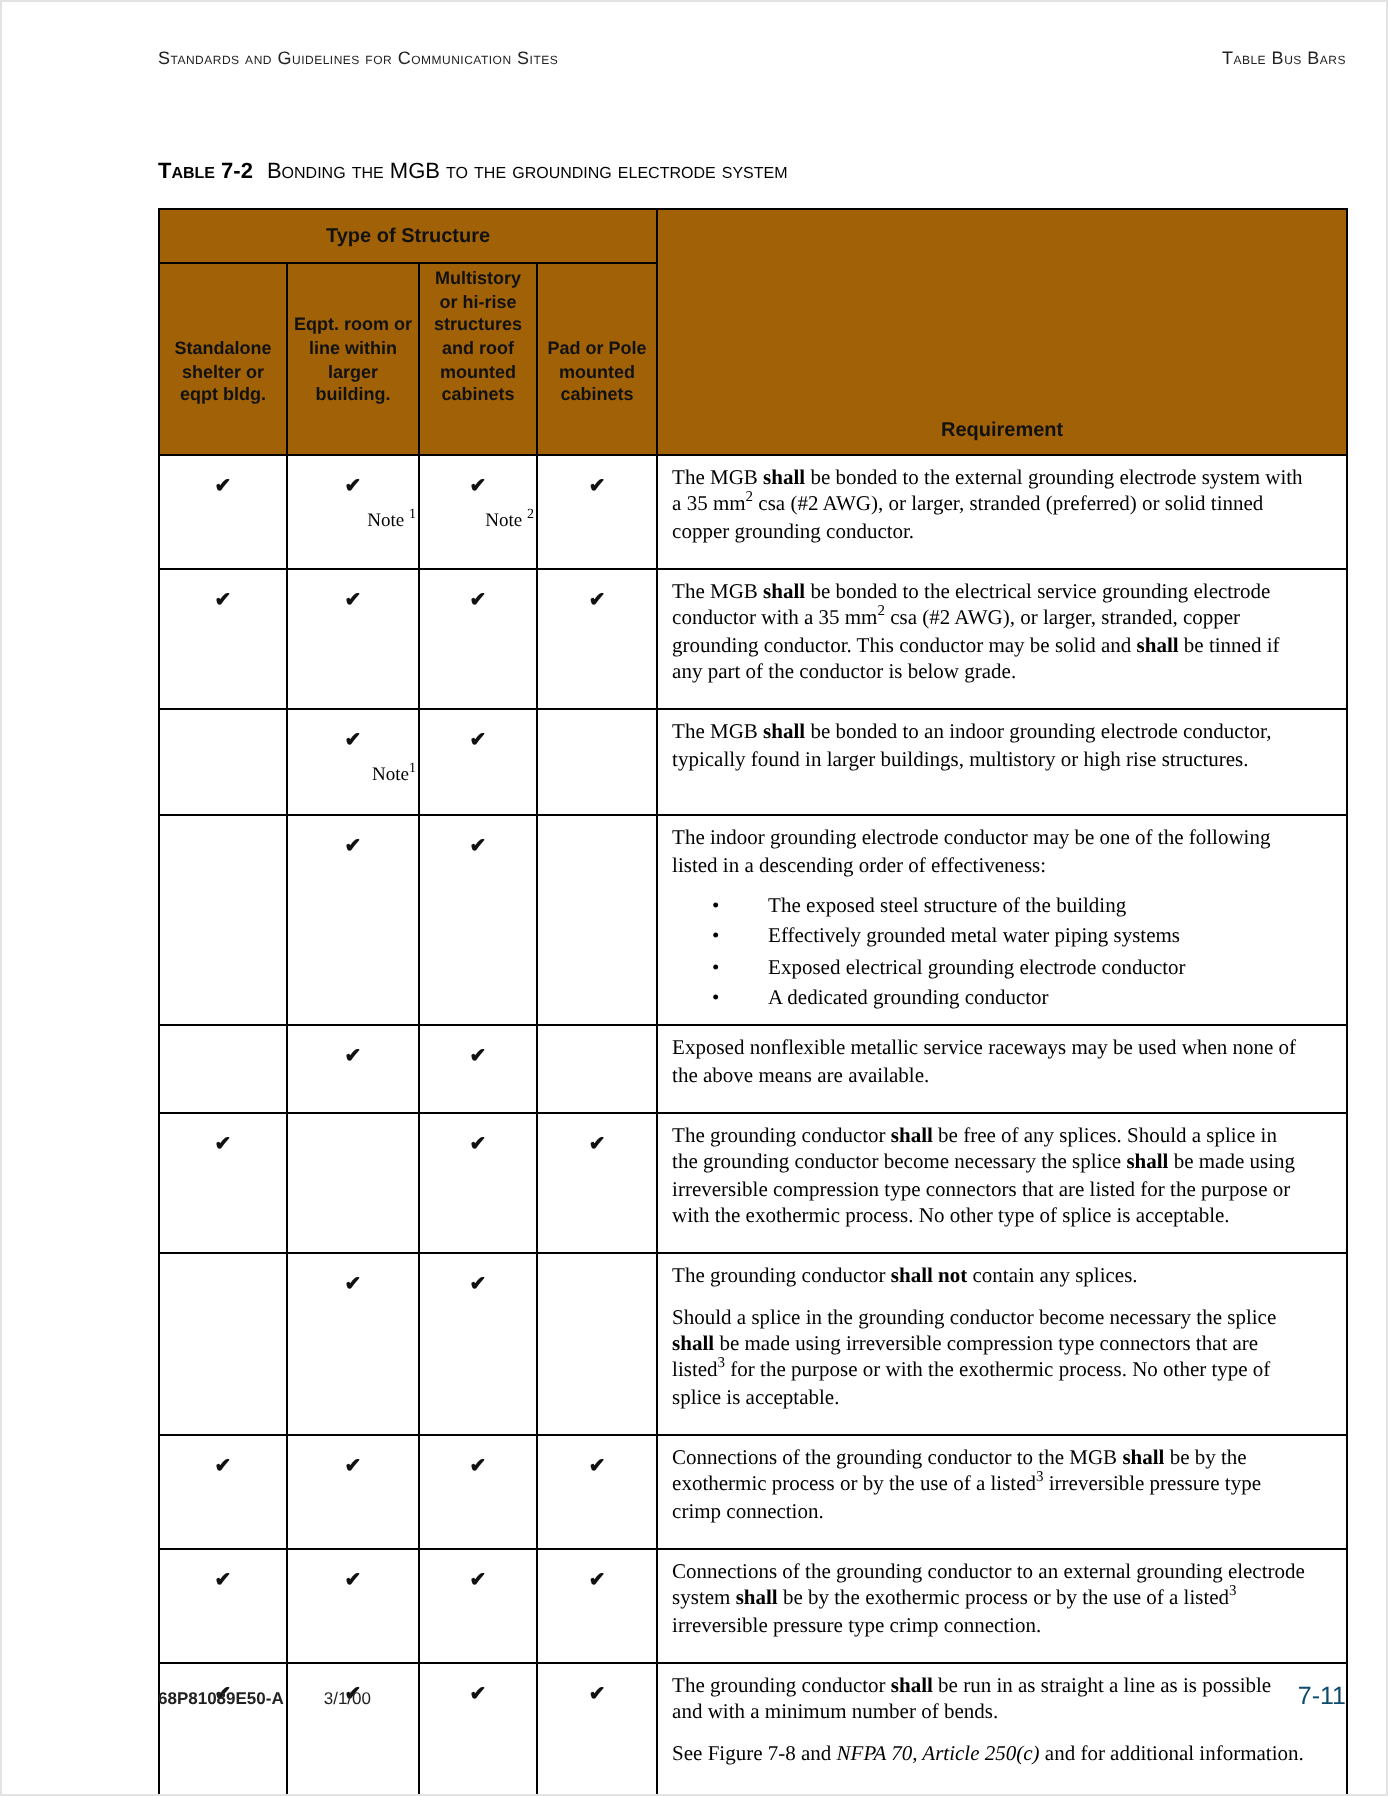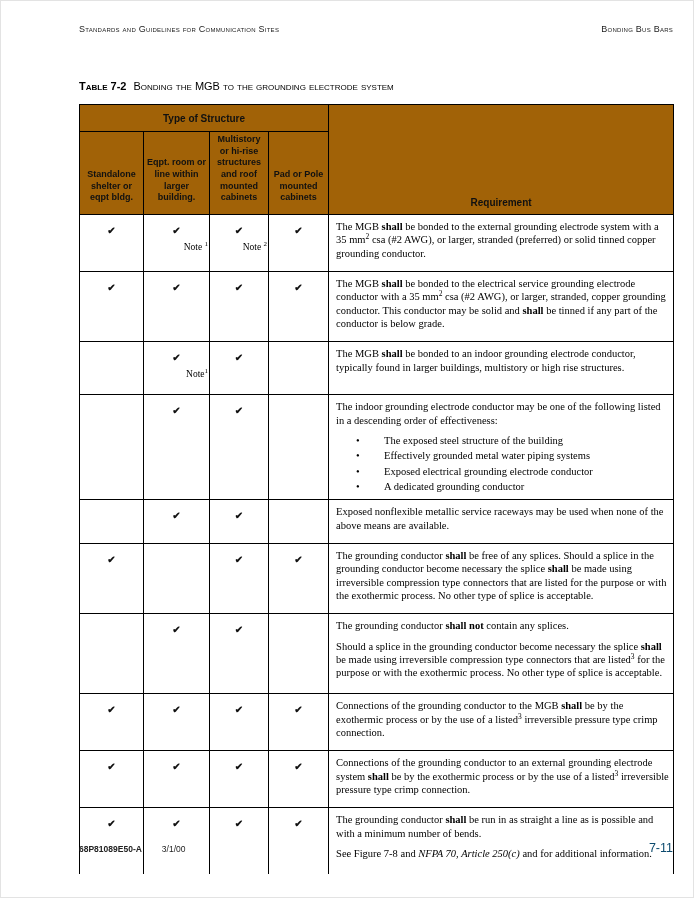--- a/index.html
+++ b/index.html
@@ -22,30 +22,30 @@
     position:absolute;left:78px;top:103px;width:594px;
     border-collapse:collapse;table-layout:fixed;
   }
   table.req-table{border-top:1.5px solid #000;border-left:1.5px solid #000;border-right:1.5px solid #000;}
   .req-table th,.req-table td{border:1px solid #000;box-sizing:border-box;}
   .req-table tbody tr:last-child td{border-bottom:none;}
   .req-table thead th{background:#a16207;}
   th.group-h{height:27px;font-size:10px;font-weight:bold;text-align:center;vertical-align:middle;}
   th.col-h{
     height:80px;vertical-align:bottom;text-align:center;
-    font-size:9px;font-weight:bold;line-height:1.3;padding:2px 3px 10px;
+    font-size:9px;font-weight:bold;line-height:1.3;padding:2px 3px 23px;
   }
   th.req-h{vertical-align:bottom;text-align:center;font-size:10px;font-weight:bold;padding-bottom:6px;}
   td.check-cell{vertical-align:top;text-align:center;padding-top:5px;}
   .check{font-size:10px;font-weight:bold;line-height:1;}
   .note{font-family:Liberation Serif, serif;font-size:9.5px;margin-top:2px;color:#000;text-align:right;}
   .note sup{font-size:7px;}
   td.req-cell{
     vertical-align:top;font-family:"Liberation Serif",serif;
-    font-size:10.5px;line-height:1.27;padding:3px 4px 4px 7px;color:#000;
+    font-size:10.5px;line-height:1.27;padding:3px 20px 4px 7px;color:#000;
   }
   td.req-cell p{margin:2px 0 7px;}
   td.req-cell sup{font-size:7.5px;line-height:0;}
   .bullet{display:flex;margin:1px 0 2px 20px;}
   .bullet .dot{width:28px;flex:0 0 28px;}
   
   #table-body tr:nth-child(1){height:51px}
   #table-body tr:nth-child(2){height:57px}
   #table-body tr:nth-child(3){height:53px}
   #table-body tr:nth-child(4){height:90px}
@@ -60,21 +60,21 @@
     display:flex;align-items:baseline;font-size:8.5px;color:#222;
   }
   .running-footer .doc-no{margin-right:20px;font-weight:bold;}
   .running-footer .pagenum{margin-left:auto;font-weight:normal;font-size:12.5px;color:#0c4a6e;}
 </style>
 </head>
 <body>
 
 <div class="running-header">
   <span>Standards and Guidelines for Communication Sites</span>
-  <span>Bonding Bus Bars</span>
+  <span>Table Bus Bars</span>
 </div>
 
 <div class="table-title">
   <span class="tt-label">Table 7-2</span><span class="tt-text">Bonding the MGB to the grounding electrode system</span>
 </div>
 
 <table class="req-table">
   <colgroup>
     <col style="width:64px">
       <col style="width:66px">

